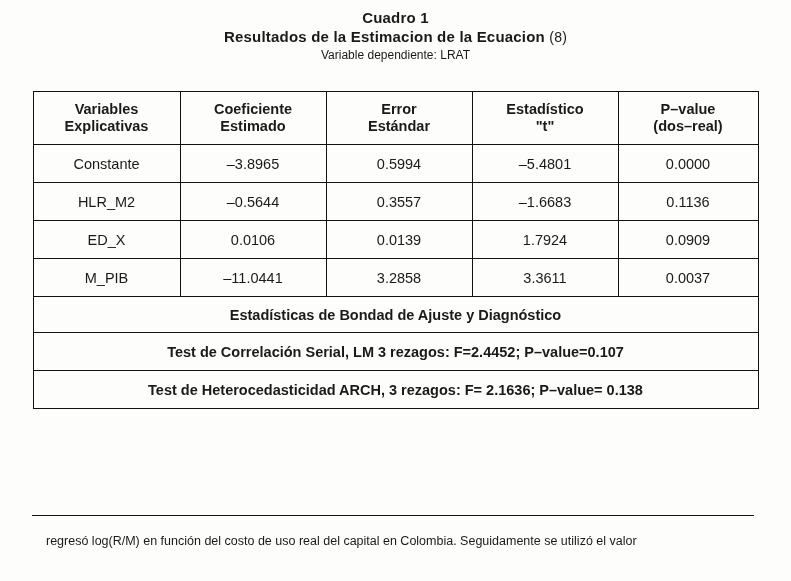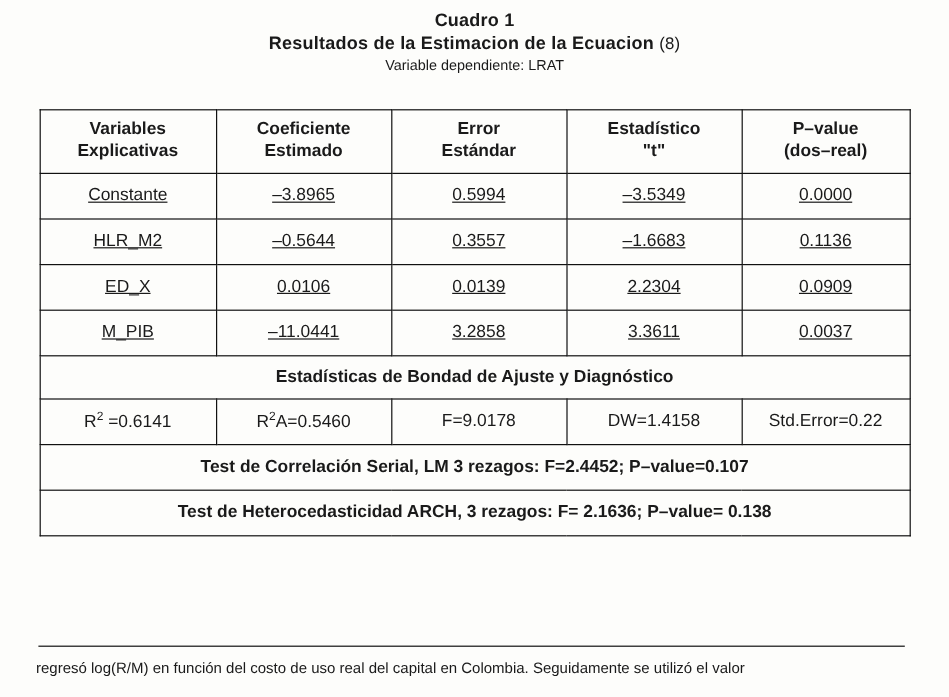--- a/index.html
+++ b/index.html
@@ -68,21 +68,20 @@
   th.head .sub {
     display: block;
   }
   th.head .paren {
     font-weight: bold;
   }
   td.cell {
     height: 37px;
     font-weight: normal;
     font-size: 14.5px;
-    text-decoration: underline;
   }
   td.rowlabel {
     font-size: 14.5px;
   }
   td.section {
     height: 35px;
     font-weight: bold;
     font-size: 15px;
   }
   td.statcell {
@@ -106,21 +105,21 @@
     bottom: 14px;
     font-size: 12.5px;
     line-height: 1.55;
   }
   .footer .rule {
     border-top: 1.4px solid #111;
     width: 722px;
     margin: 0 0 9px 2px;
   }
   .footer p {
-    margin: 0;
+    margin: 16px;
   }
 </style>
 </head>
 <body>
 
 <div class="page">
 
   <div class="title-block">
     <div class="title-line1">Cuadro 1</div>
     <div class="title-line2">
@@ -160,60 +159,49 @@
           <span class="sub">P–value</span>
           <span class="sub paren">(dos–real)</span>
         </th>
       </tr>
     </thead>
     <tbody>
       <tr>
         <td class="cell rowlabel">Constante</td>
         <td class="cell">–3.8965</td>
         <td class="cell">0.5994</td>
-        <td class="cell">–3.5349</td>
+        <td class="cell">–5.4801</td>
         <td class="cell">0.0000</td>
       </tr>
       <tr>
         <td class="cell rowlabel">HLR_M2</td>
         <td class="cell">–0.5644</td>
         <td class="cell">0.3557</td>
         <td class="cell">–1.6683</td>
         <td class="cell">0.1136</td>
       </tr>
       <tr>
         <td class="cell rowlabel">ED_X</td>
         <td class="cell">0.0106</td>
         <td class="cell">0.0139</td>
-        <td class="cell">2.2304</td>
+        <td class="cell">1.7924</td>
         <td class="cell">0.0909</td>
       </tr>
       <tr>
         <td class="cell rowlabel">M_PIB</td>
         <td class="cell">–11.0441</td>
         <td class="cell">3.2858</td>
         <td class="cell">3.3611</td>
         <td class="cell">0.0037</td>
       </tr>
 
       <tr>
         <td class="section" colspan="5">Estadísticas de Bondad de Ajuste y Diagnóstico</td>
       </tr>
 
-      <tr>
-        <td class="statcell">
-          <span>R</span><sup>2</sup><span> =0.6141</span>
-        </td>
-        <td class="statcell">
-          <span>R</span><sup>2</sup><span>A=0.5460</span>
-        </td>
-        <td class="statcell">F=9.0178</td>
-        <td class="statcell">DW=1.4158</td>
-        <td class="statcell">Std.Error=0.22</td>
-      </tr>
 
       <tr>
         <td class="testrow" colspan="5">Test de Correlación Serial,  LM 3 rezagos: F=2.4452;  P–value=0.107</td>
       </tr>
       <tr>
         <td class="testrow" colspan="5">Test de Heterocedasticidad  ARCH, 3 rezagos: F= 2.1636; P–value= 0.138</td>
       </tr>
     </tbody>
   </table>
 

